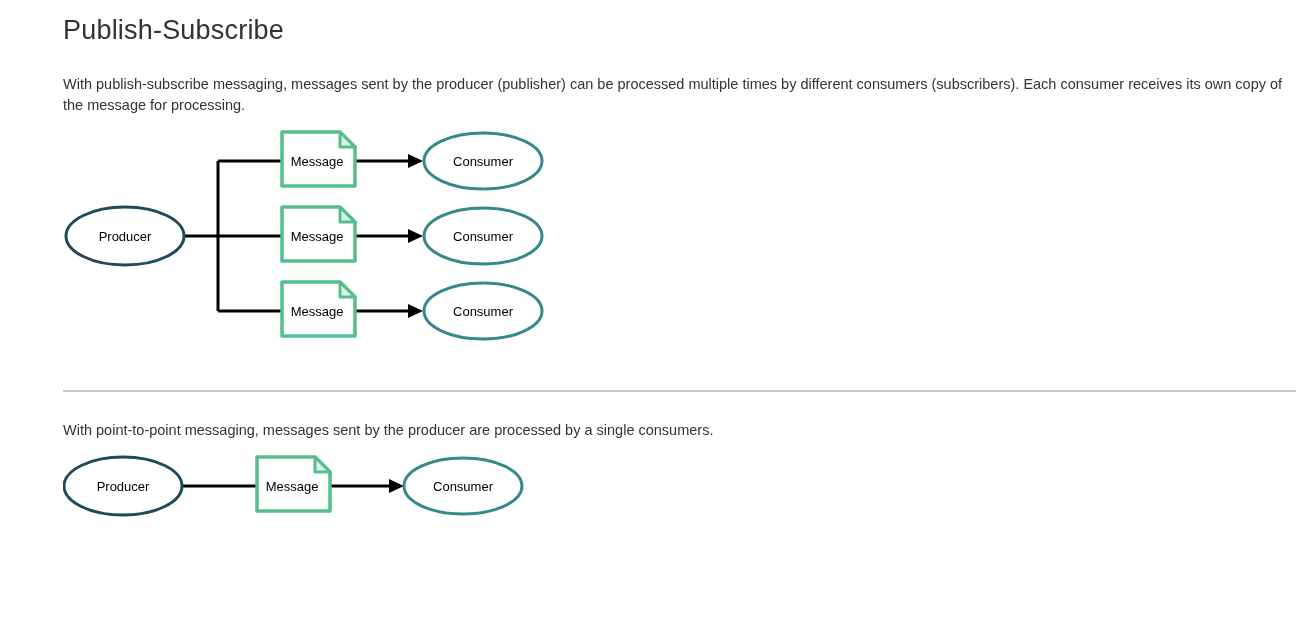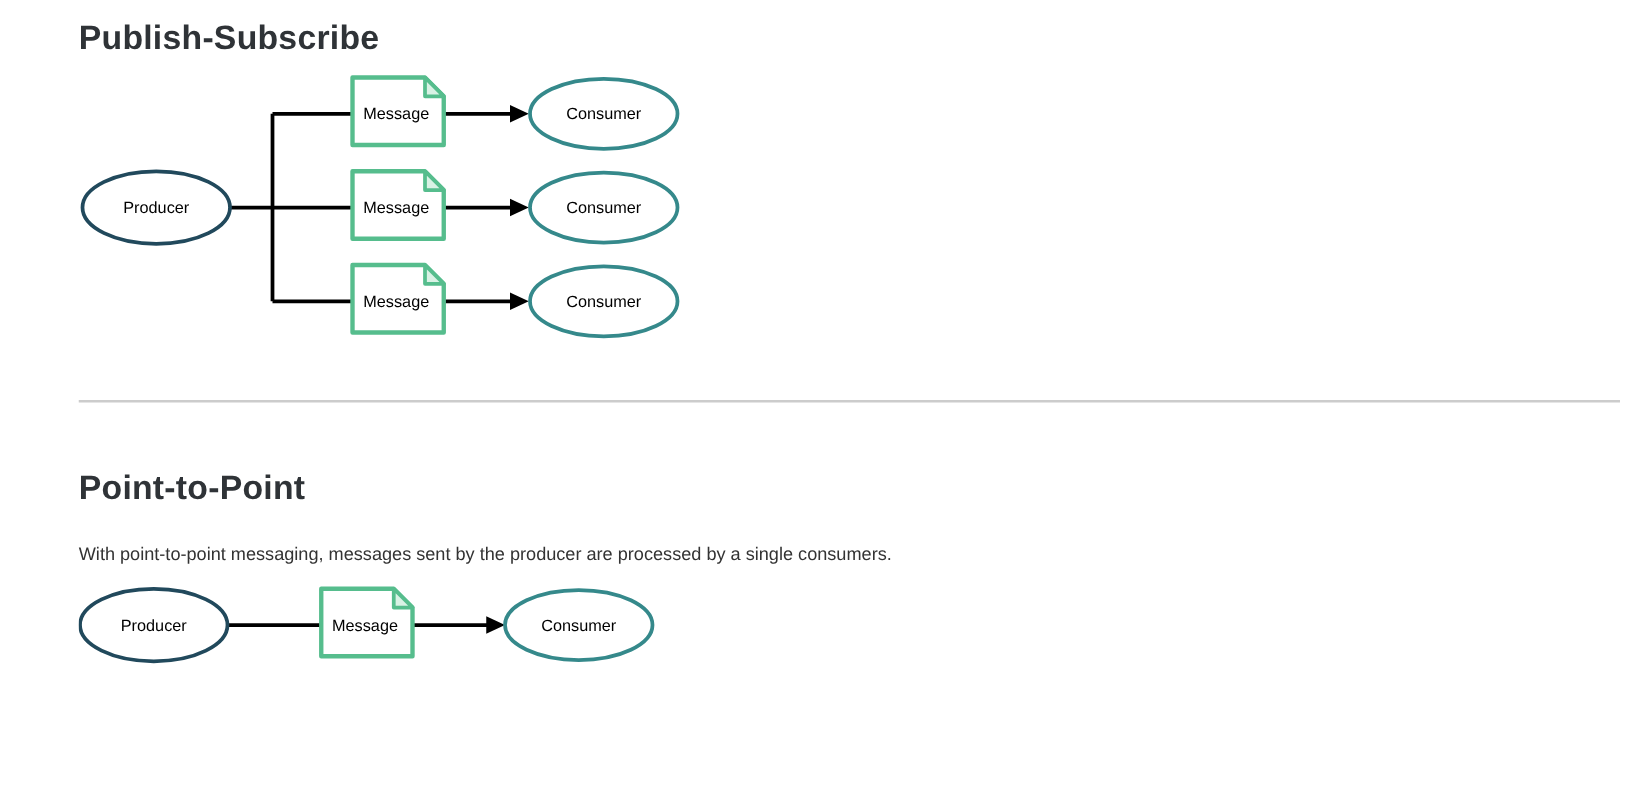--- a/index.html
+++ b/index.html
@@ -21,21 +21,21 @@
     font-family:"Liberation Sans", sans-serif;
     color:var(--body-text,#333);
   }
   .content{
     padding:14px 20px 0 63px;
   }
   h1{
     margin:0;
     font-size:27px;
     line-height:32px;
-    font-weight:700;
+    font-weight:400;
     color:var(--heading-text,#2f3337);
     letter-spacing:0.2px;
   }
   p.lead{
     margin:28px 0 0 0;
     font-size:14.5px;
     line-height:21px;
     max-width:1233px;
     color:var(--body-text,#333);
   }
@@ -67,20 +67,21 @@
     text-anchor:middle;
   }
 </style>
 </head>
 <body>
 
 <div class="content">
 
   <section class="section-pubsub">
     <h1>Publish-Subscribe</h1>
+    <p class="lead">With publish-subscribe messaging, messages sent by the producer (publisher) can be processed multiple times by different consumers (subscribers). Each consumer receives its own copy of the message for processing.</p>
 
     <svg class="diagram" width="500" height="220" viewBox="0 0 500 220" aria-label="publish subscribe diagram">
 
       <line class="conn" x1="121" y1="108" x2="219" y2="108"></line>
       <line class="conn" x1="155" y1="33" x2="155" y2="183"></line>
       <line class="conn" x1="155" y1="33" x2="219" y2="33"></line>
       <line class="conn" x1="155" y1="183" x2="219" y2="183"></line>
 
       <line class="conn" x1="292" y1="33" x2="347" y2="33"></line>
       <polygon class="arrow-head" points="345,26 360,33 345,40"></polygon>
@@ -113,21 +114,20 @@
       <ellipse class="node-ellipse consumer-ellipse" cx="420" cy="108" rx="59" ry="28"></ellipse>
       <text x="420" y="112.5">Consumer</text>
       <ellipse class="node-ellipse consumer-ellipse" cx="420" cy="183" rx="59" ry="28"></ellipse>
       <text x="420" y="187.5">Consumer</text>
     </svg>
   </section>
 
   <hr class="section-divider">
 
   <section class="section-p2p">
-    <h1>Point-to-Point</h1>
     <p class="lead">With point-to-point messaging, messages sent by the producer are processed by a single consumers.</p>
 
     <svg class="diagram" width="470" height="70" viewBox="0 0 470 70" aria-label="point to point diagram">
 
       <line class="conn" x1="119" y1="33" x2="194" y2="33"></line>
       <line class="conn" x1="267" y1="33" x2="328" y2="33"></line>
       <polygon class="arrow-head" points="326,26 341,33 326,40"></polygon>
 
       <ellipse class="node-ellipse producer-ellipse" cx="60" cy="33" rx="59" ry="29"></ellipse>
       <text x="60" y="37.5">Producer</text>

